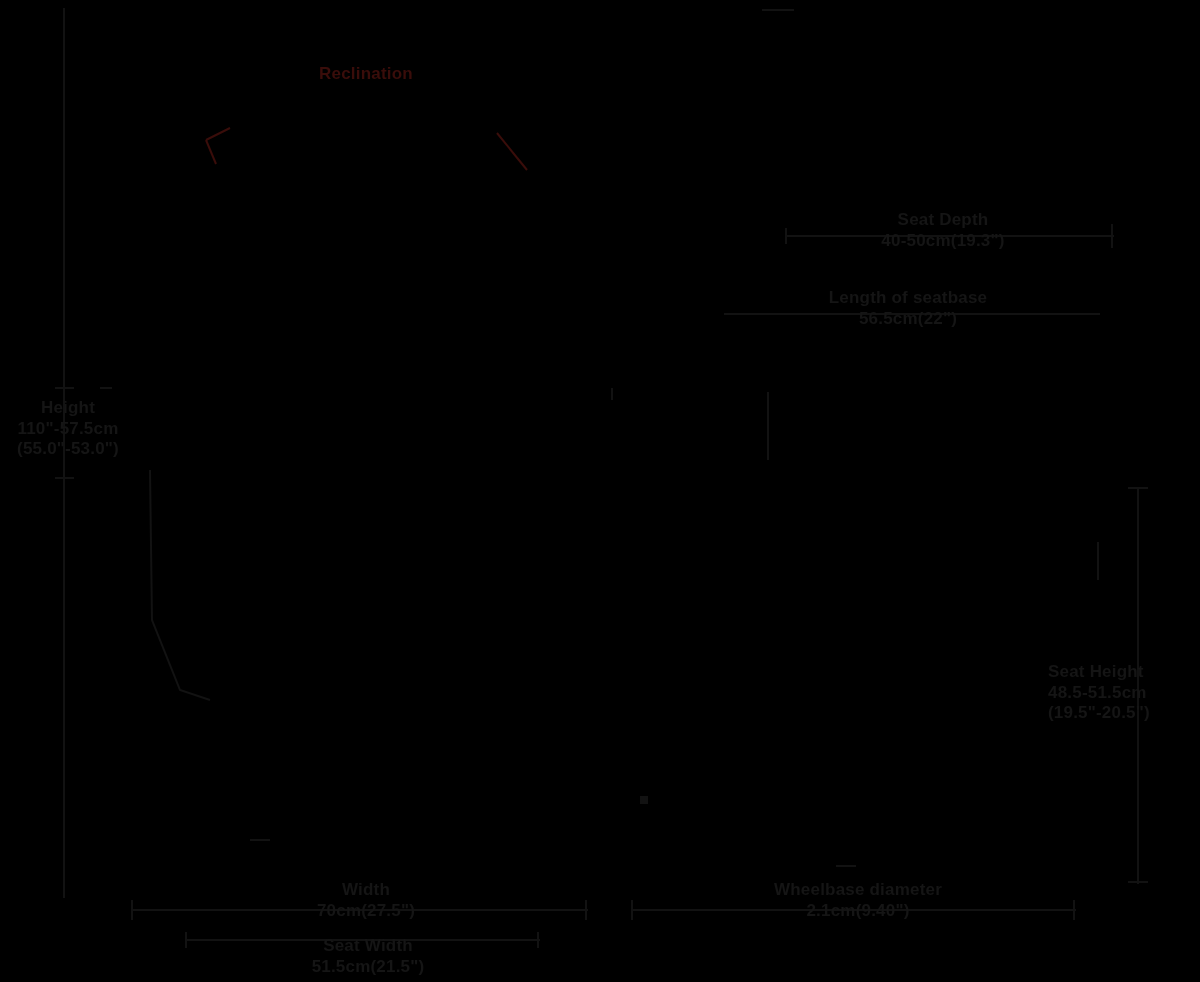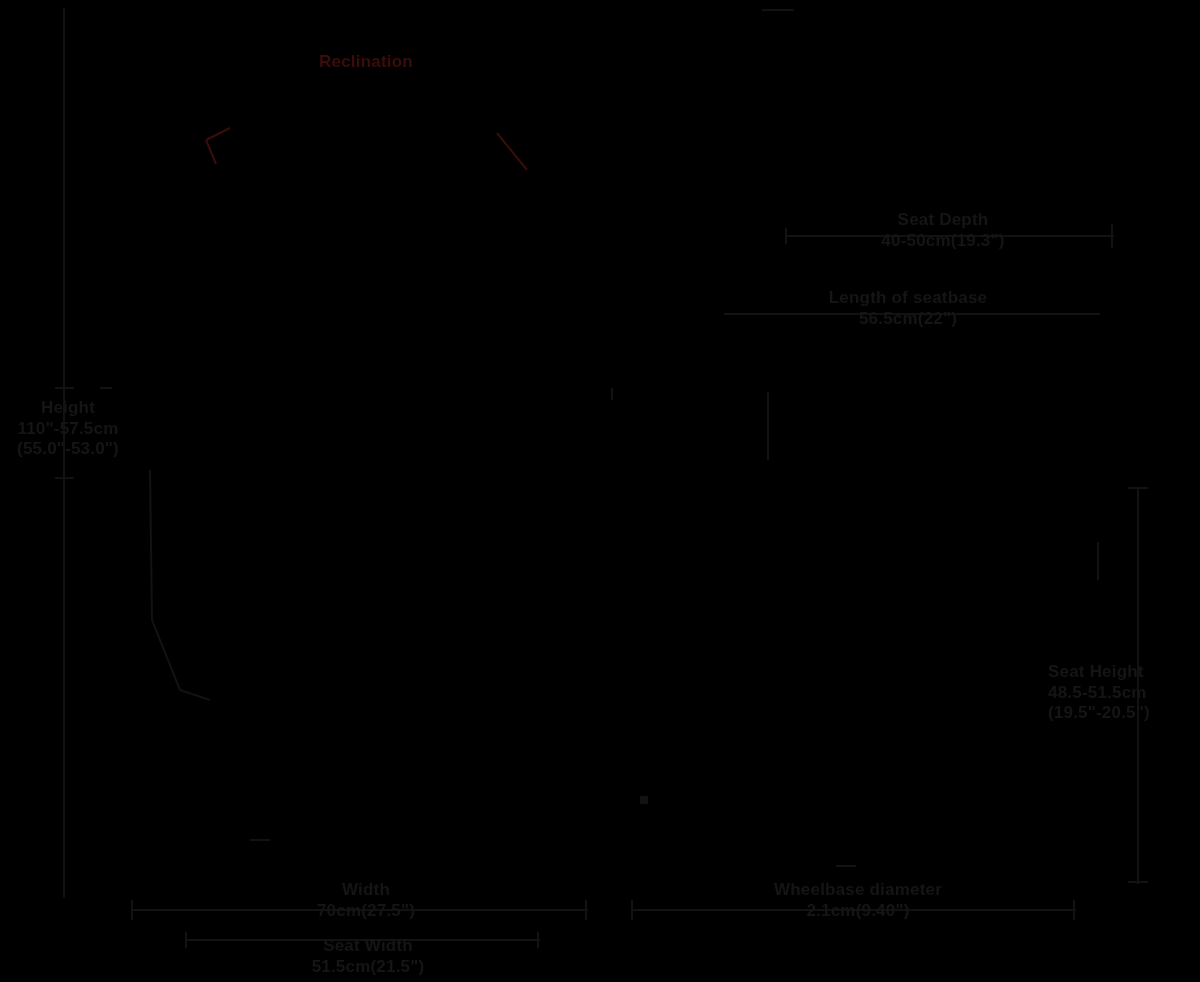--- a/index.html
+++ b/index.html
@@ -32,21 +32,21 @@
     letter-spacing: 0.2px;
   }
   .lbl .sub {
     display: block;
     font-weight: 600;
   }
   .lbl.red {
     color: #3a0d0a;
   }
   
-  #label-reclination { left: 256px; top: 52px; width: 220px; }
+  #label-reclination { left: 256px; top: 64px; width: 220px; }
   #label-seat-depth  { left: 838px; top: 210px; width: 210px; }
   #label-length-seatbase { left: 768px; top: 288px; width: 280px; }
   #label-height { left: -6px; top: 398px; width: 148px; }
   #label-seat-height { left: 1048px; top: 662px; width: 160px; text-align: left;}
   #label-width { left: 266px; top: 880px; width: 200px; }
   #label-seat-width { left: 268px; top: 936px; width: 200px; }
   #label-wheelbase { left: 718px; top: 880px; width: 280px; }
 </style>
 </head>
 <body>

